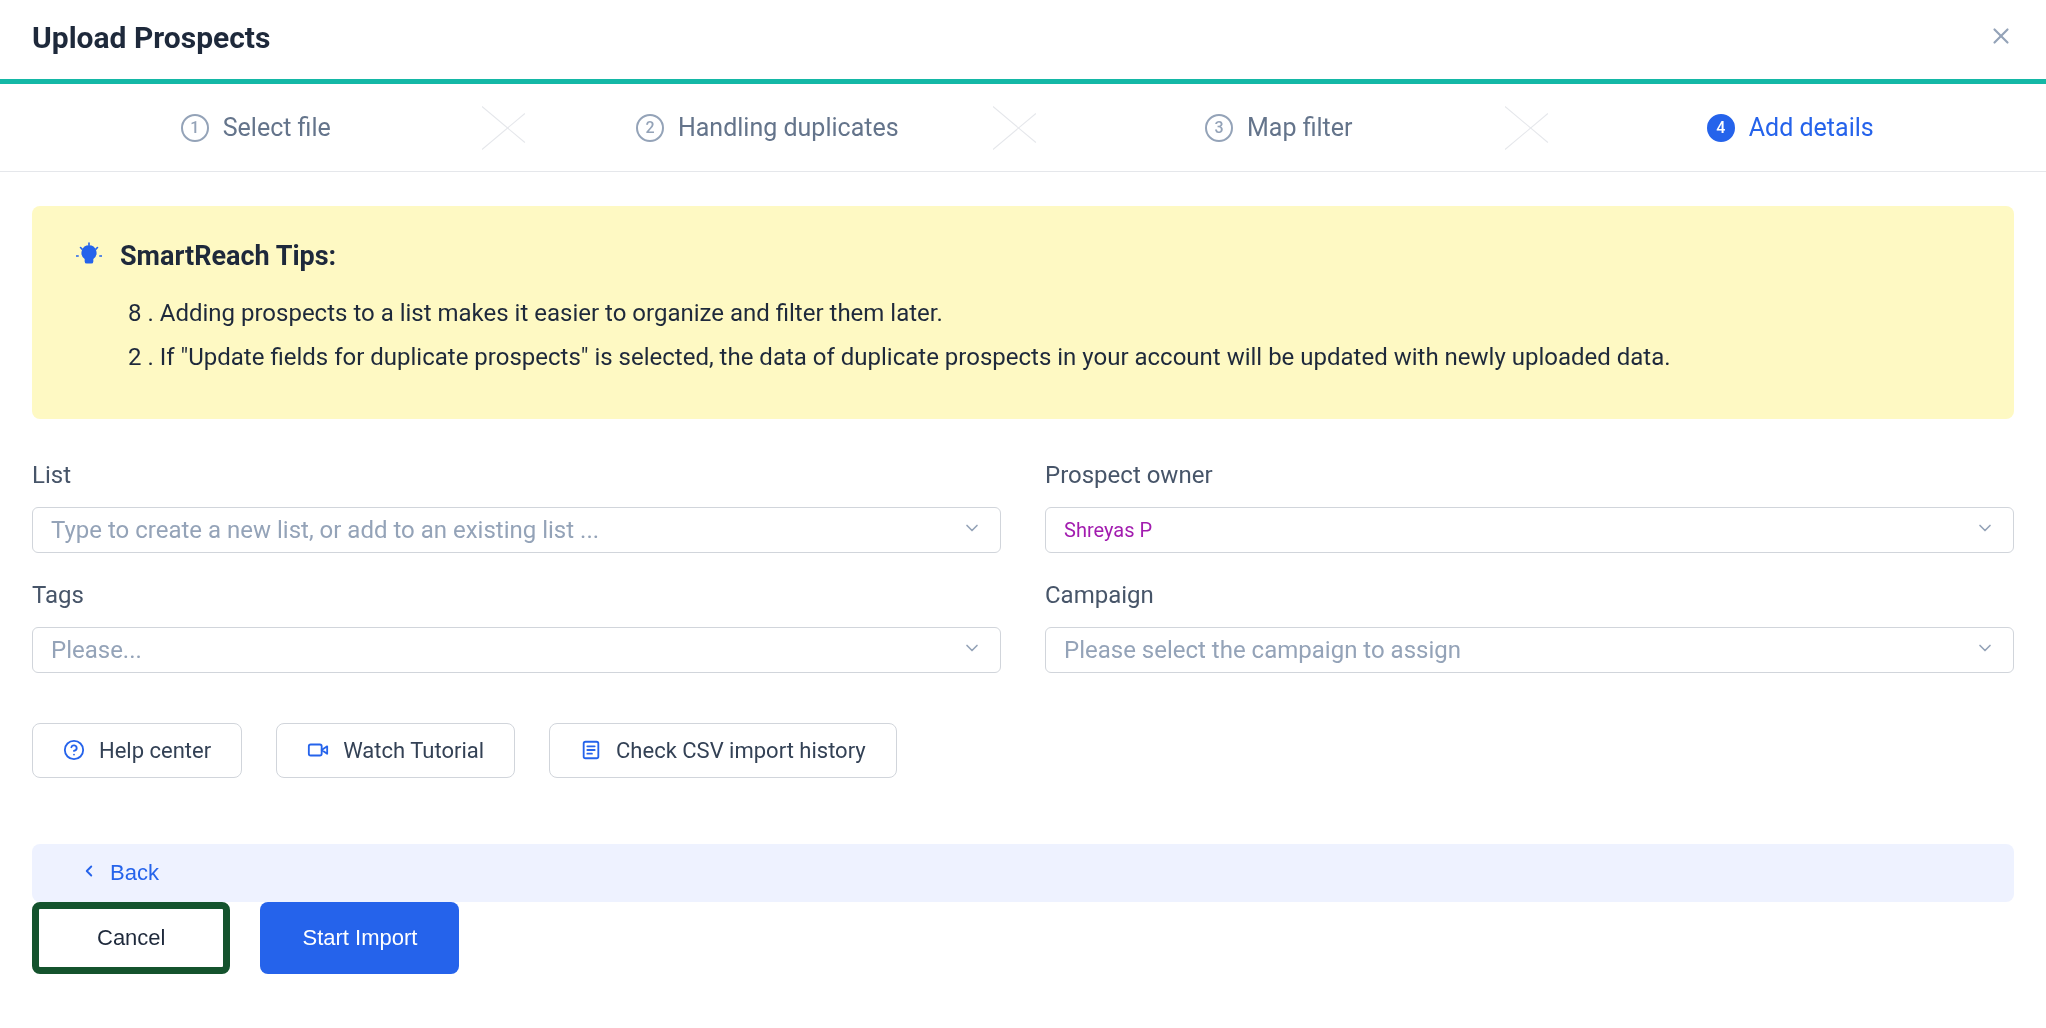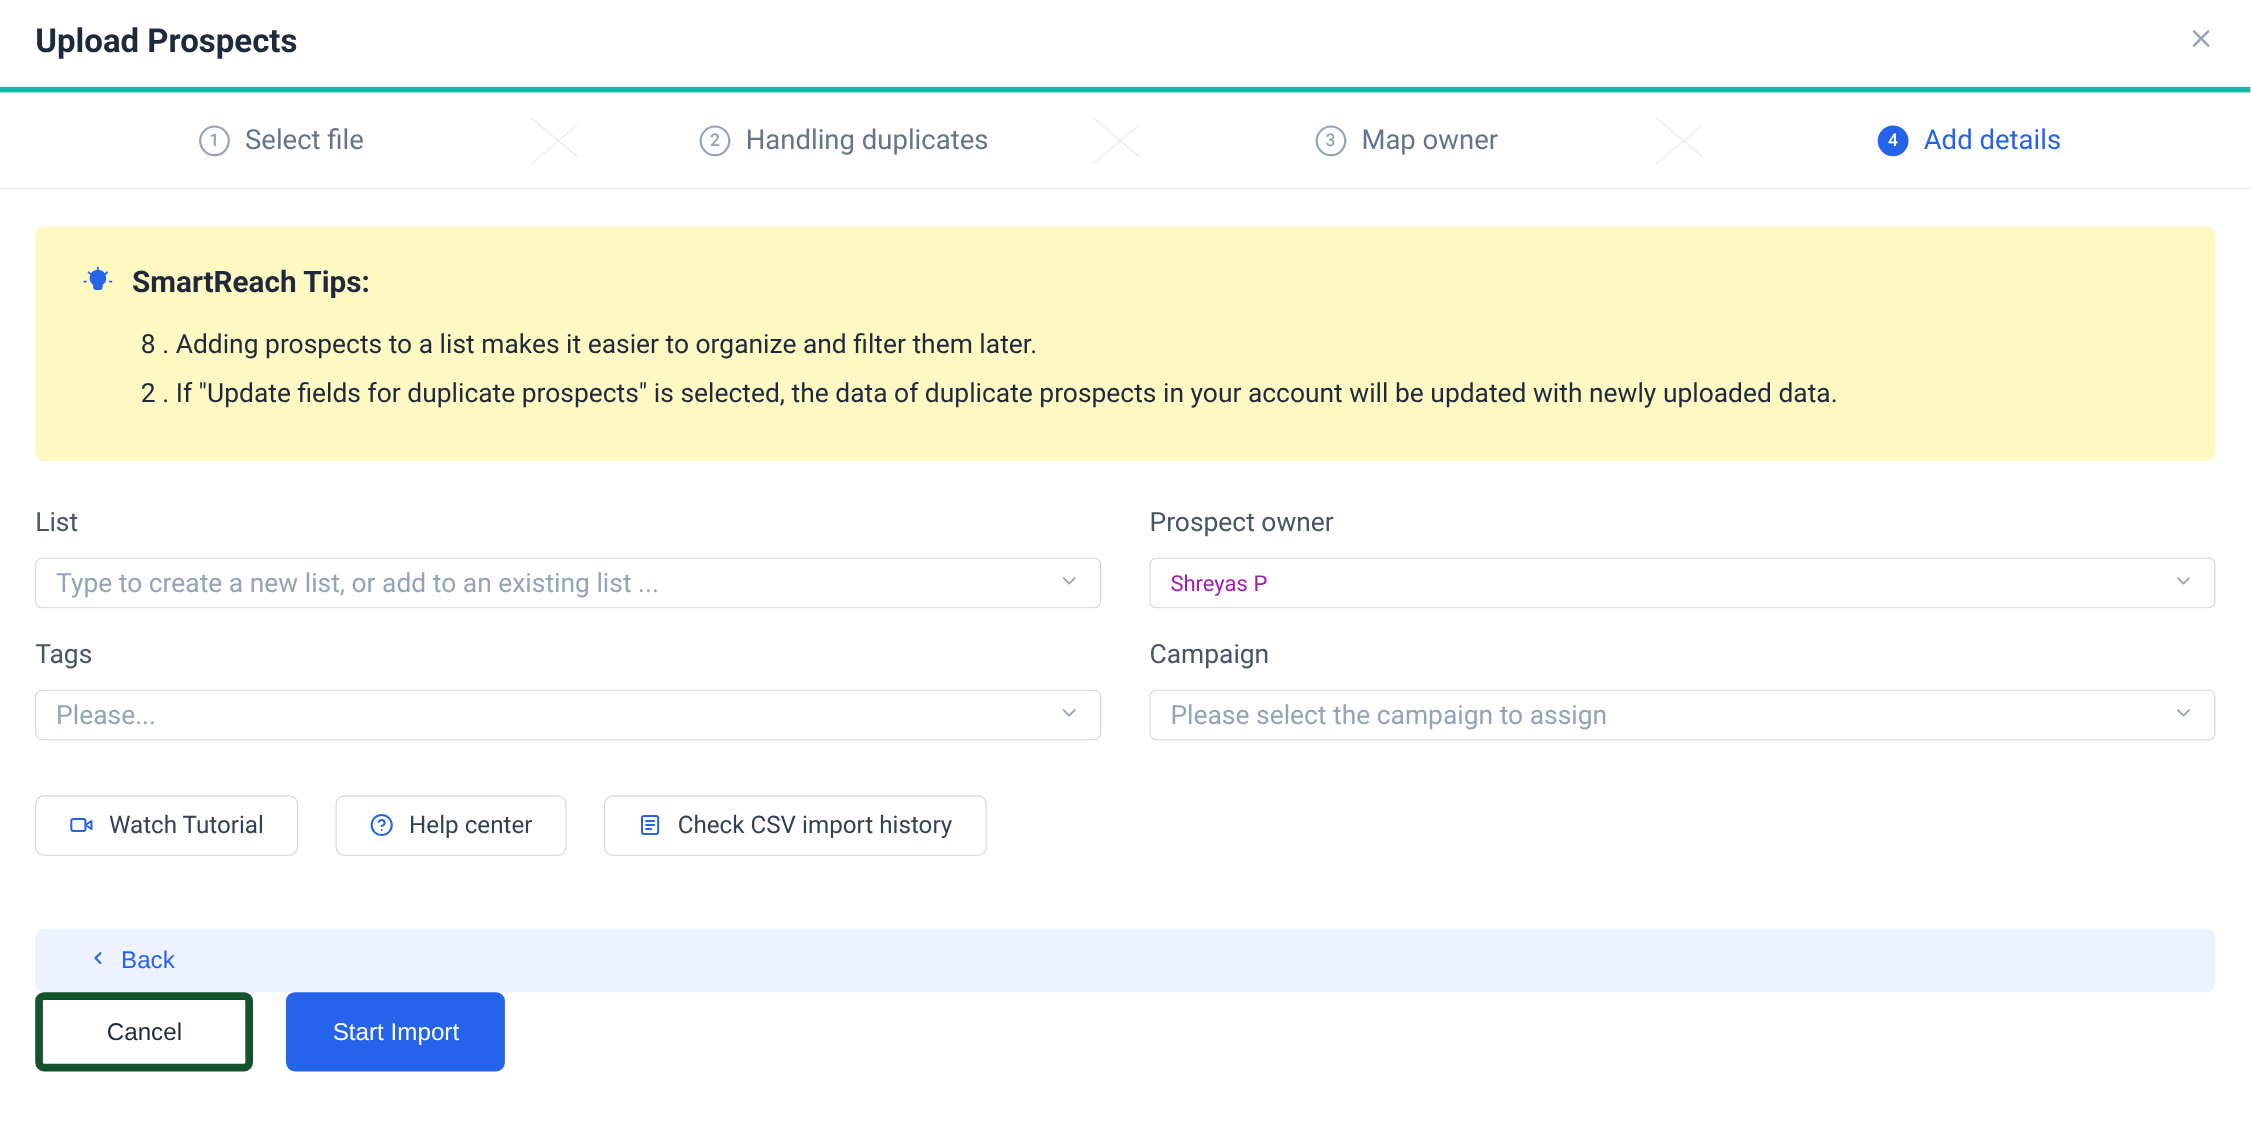--- a/index.html
+++ b/index.html
@@ -256,21 +256,21 @@
       <div class="step-label">Select file</div>
       <div class="step-sep"></div>
     </div>
     <div class="step">
       <div class="step-circle">2</div>
       <div class="step-label">Handling duplicates</div>
       <div class="step-sep"></div>
     </div>
     <div class="step">
       <div class="step-circle">3</div>
-      <div class="step-label">Map owner</div>
+      <div class="step-label">Map filter</div>
       <div class="step-sep"></div>
     </div>
     <div class="step">
       <div class="step-circle active">4</div>
       <div class="step-label active">Add details</div>
     </div>
   </div>
 
   <div class="content">
     <div class="tips-box">
@@ -336,35 +336,35 @@
               </svg>
           </span>
         </div>
       </div>
     </div>
 
     <div class="helper-row">
       <div class="helper-btn">
         <span class="icn">
           <svg width="22" height="22" viewBox="0 0 24 24" fill="none" stroke="currentColor" stroke-width="2" stroke-linecap="round" stroke-linejoin="round">
-              <rect x="2" y="6" width="14" height="12" rx="2"></rect>
-              <polygon points="22 8 16 12 22 16 22 8"></polygon>
-            </svg>
-        </span>
-        <span>Watch Tutorial</span>
-      </div>
-      <div class="helper-btn">
-        <span class="icn">
-          <svg width="22" height="22" viewBox="0 0 24 24" fill="none" stroke="currentColor" stroke-width="2" stroke-linecap="round" stroke-linejoin="round">
               <circle cx="12" cy="12" r="10"></circle>
               <path d="M9.09 9a3 3 0 0 1 5.83 1c0 2-3 3-3 3"></path>
               <line x1="12" y1="17" x2="12" y2="17.01"></line>
             </svg>
         </span>
         <span>Help center</span>
+      </div>
+      <div class="helper-btn">
+        <span class="icn">
+          <svg width="22" height="22" viewBox="0 0 24 24" fill="none" stroke="currentColor" stroke-width="2" stroke-linecap="round" stroke-linejoin="round">
+              <rect x="2" y="6" width="14" height="12" rx="2"></rect>
+              <polygon points="22 8 16 12 22 16 22 8"></polygon>
+            </svg>
+        </span>
+        <span>Watch Tutorial</span>
       </div>
       <div class="helper-btn">
         <span class="icn">
           <svg width="22" height="22" viewBox="0 0 24 24" fill="none" stroke="currentColor" stroke-width="2" stroke-linecap="round" stroke-linejoin="round">
               <rect x="4" y="3" width="16" height="18" rx="2"></rect>
               <line x1="8" y1="8" x2="16" y2="8"></line>
               <line x1="8" y1="12" x2="16" y2="12"></line>
               <line x1="8" y1="16" x2="13" y2="16"></line>
             </svg>
         </span>

